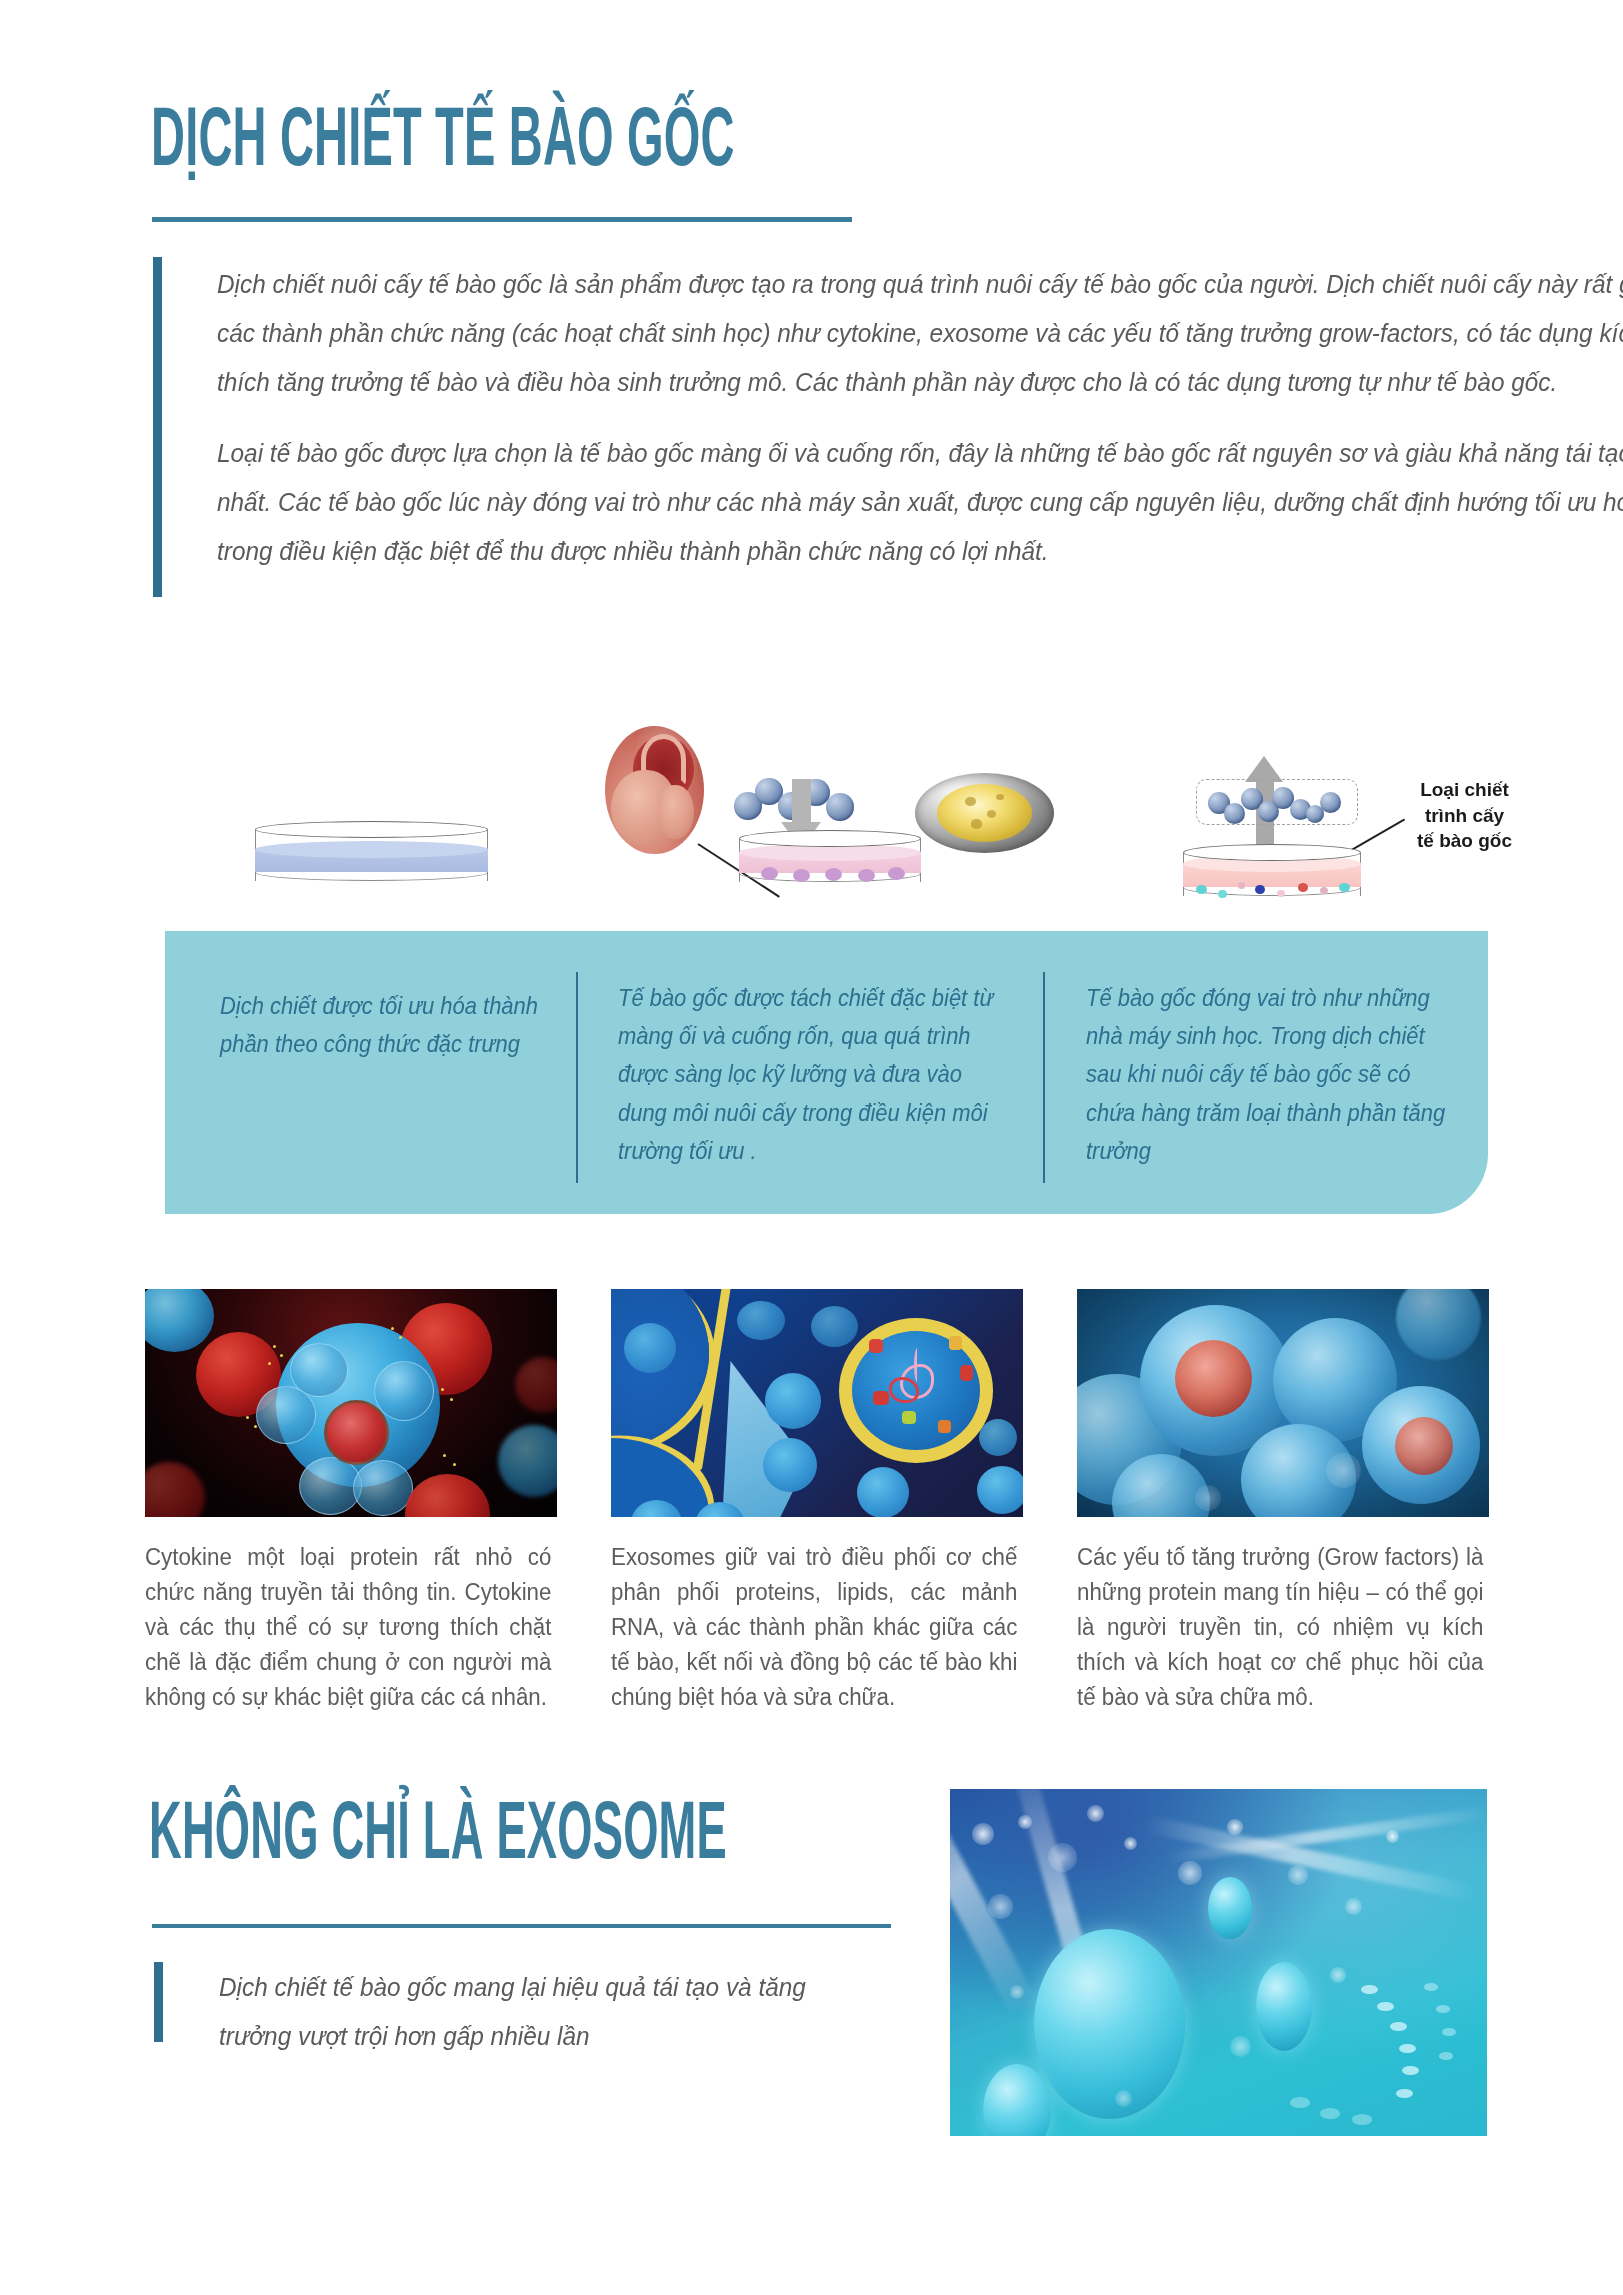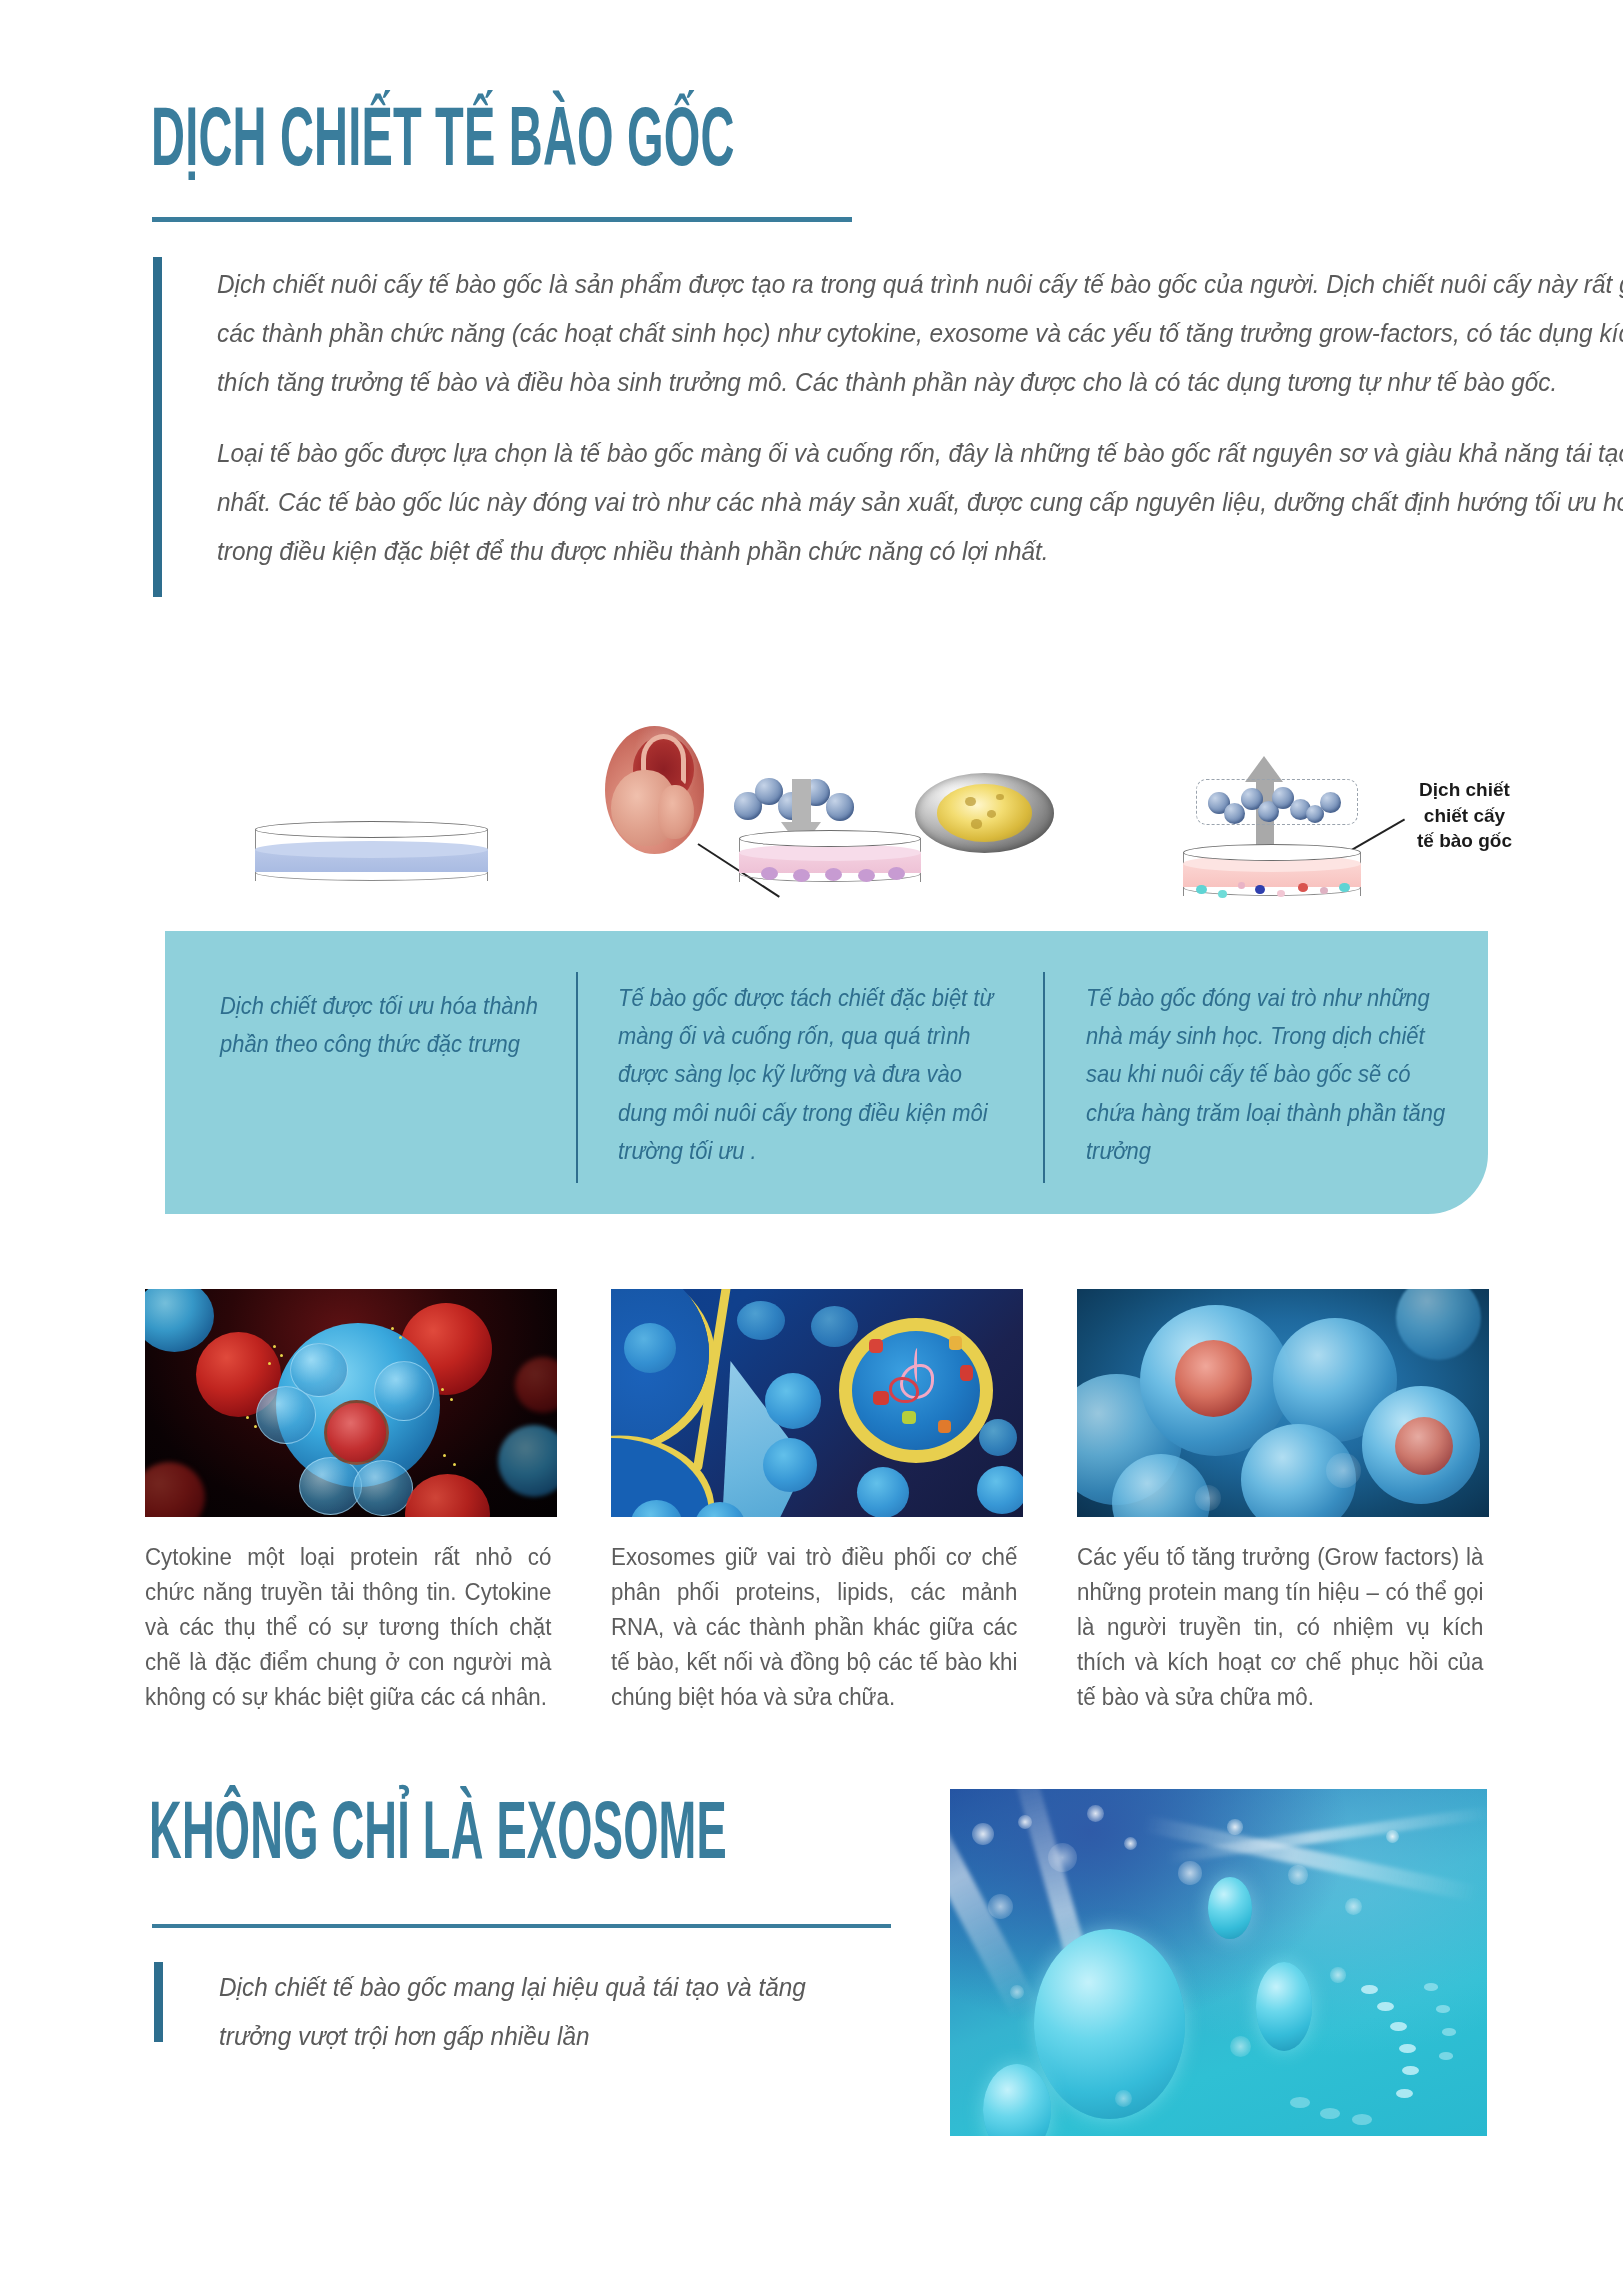--- a/index.html
+++ b/index.html
@@ -408,22 +408,22 @@
       <div style="position:absolute; left:72px; top:41px; width:9.8px; height:9.2px; border-radius:50%; background:#2f3fae; z-index:4;"></div>
       <div style="position:absolute; left:94px; top:46px; width:7.9px; height:7.2px; border-radius:50%; background:#f2c7d4; z-index:4;"></div>
       <div style="position:absolute; left:115px; top:39px; width:9.8px; height:8.5px; border-radius:50%; background:#d9544f; z-index:4;"></div>
       <div style="position:absolute; left:137px; top:43px; width:7.9px; height:7.2px; border-radius:50%; background:#dfb2c3; z-index:4;"></div>
       <div style="position:absolute; left:156px; top:39px; width:10.5px; height:9.2px; border-radius:50%; background:#5fd4d4; z-index:4;"></div>
     </div>
 
     <div class="leader-line" style="left:1343px; top:854px; width:71px; transform:rotate(-30deg); height:1.6px;"></div>
 
     <div class="diagram-label" style="left:1389px; top:777px; width:151px; font-size:19px;">
-      <div>Dịch chiết</div>
-      <div>chiết cấy</div>
+      <div>Loại chiết</div>
+      <div>trình cấy</div>
       <div>tế bào gốc</div>
     </div>
   </div>
 
   <div class="teal-panel" style="left:165px; top:931px; width:1323px; height:283px;">
   </div>
 
   <div class="teal-col" style="left:220px; top:987px; width:366px; font-size:23.6px; line-height:1.62;">Dịch chiết  được tối ưu hóa thành phần theo công thức đặc trưng</div>
   <div class="teal-div" style="left:576px; top:972px; height:211px;"></div>
 

